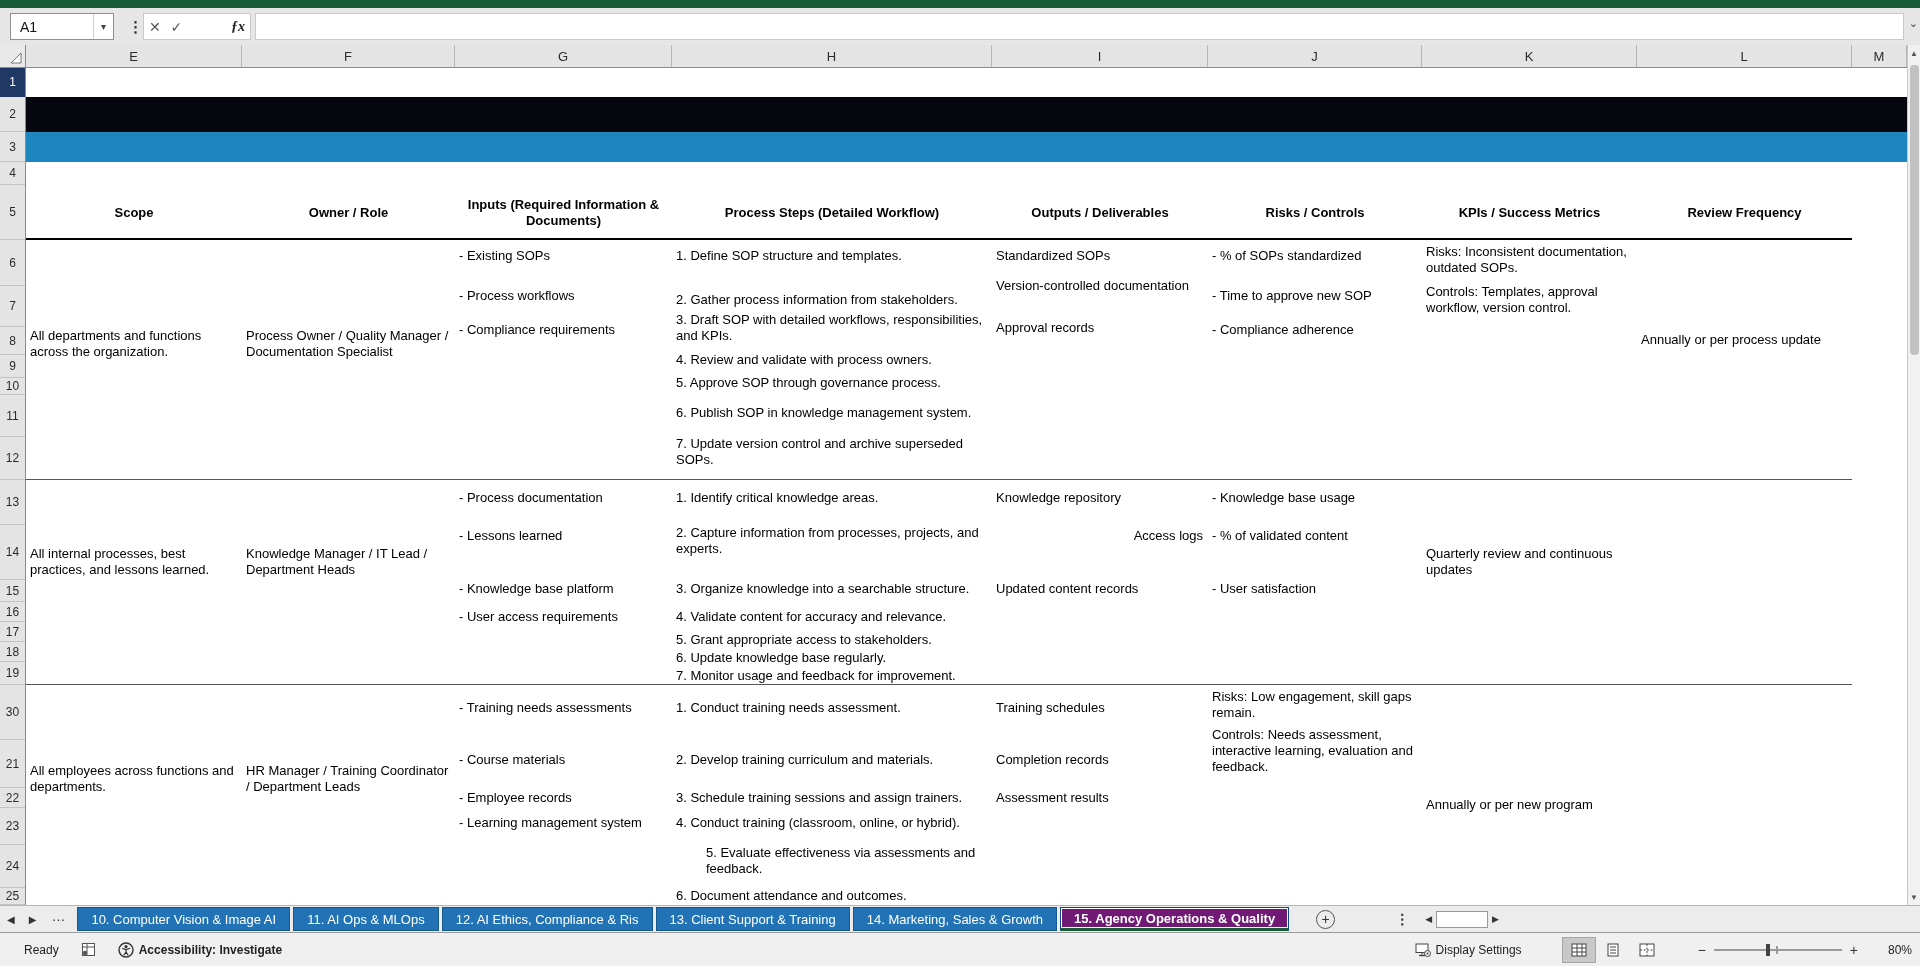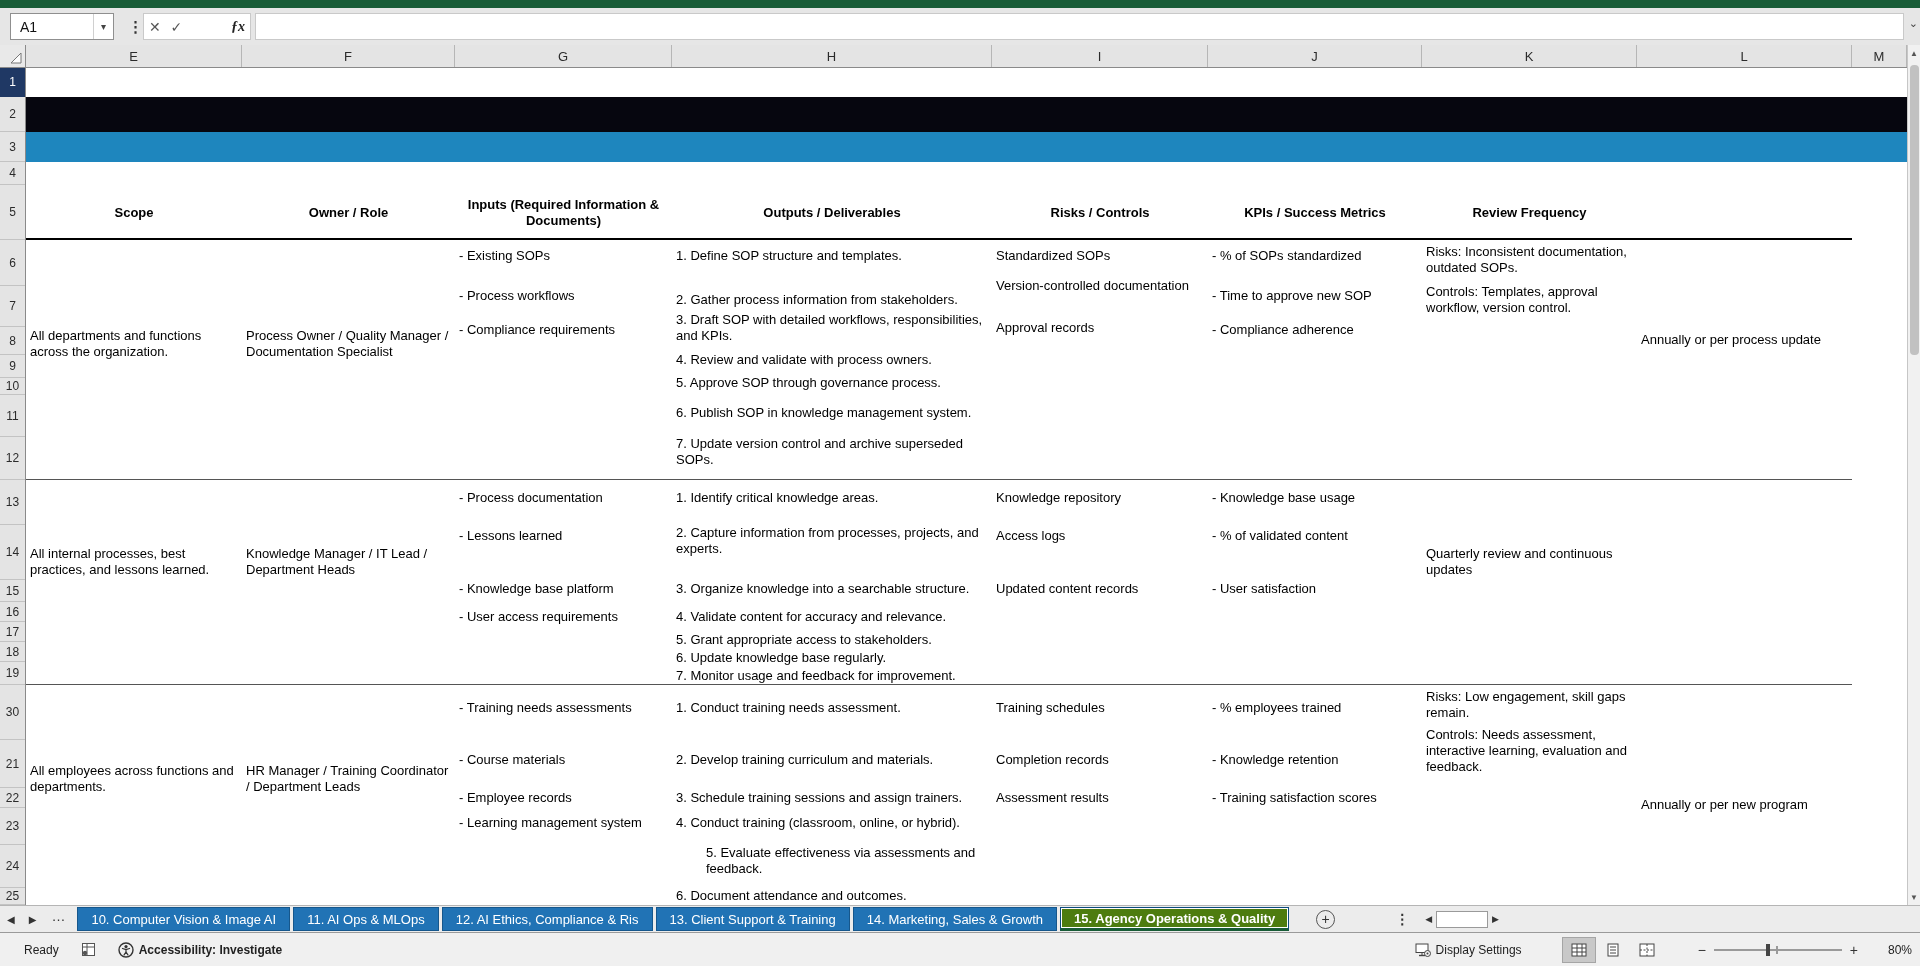--- a/index.html
+++ b/index.html
@@ -59,21 +59,21 @@
 
   
   .tab-bar { position:relative; height:27px; background:#ececec; border-top:1px solid #b5b5b5; display:flex; align-items:center; }
   .tnav { font-size:10px; color:#333; padding:0 7px; }
   .tellipsis { font-size:14px; color:#333; padding:0 8px 6px 8px; }
   .tabs { display:flex; align-items:stretch; height:24px; margin-left:4px; }
   .tab {
     background:#2173b5; color:#fff; font-size:13px; display:flex; align-items:center;
     padding:0 13px; margin-right:3px; border:1px solid #16578c; white-space:nowrap;
   }
-  .tab.active { font-weight:bold; background:#4d7c0f; border:1px solid #0d4b7e; border-bottom:3px solid #185c37; padding-bottom:0; box-shadow:0 0 0 1px #fff inset; }
+  .tab.active { font-weight:bold; background:#701a75; border:1px solid #0d4b7e; border-bottom:3px solid #185c37; padding-bottom:0; box-shadow:0 0 0 1px #fff inset; }
   .add-sheet { width:19px; height:19px; border:1px solid #555; border-radius:50%; display:flex; align-items:center; justify-content:center; font-size:14px; color:#333; margin-left:24px; }
   .tab-kebab { font-size:14px; color:#333; font-weight:bold; margin-left:60px; }
   .hscroll { display:flex; align-items:center; margin-left:12px; }
   .hs-btn { font-size:9px; color:#333; padding:0 4px; }
   .hs-box { width:52px; height:17px; background:#fff; border:1px solid #9a9a9a; }
 
   
   .status-bar { position:relative; height:34px; background:#f0f0f0; border-top:1px solid #9a9a9a; display:flex; align-items:center; font-size:12px; color:#222; }
   .sb-ready { margin-left:24px; }
   .sb-icon { margin-left:22px; display:flex; align-items:center; }
@@ -160,20 +160,21 @@
         </div>
       <div class="cells" id="cells">
           <div class="band" style="height: 29px; background: rgb(255, 255, 255);"></div>
           <div class="band" style="height: 35px; background: rgb(6, 6, 15);"></div>
           <div class="band" style="height: 30px; background: rgb(30, 134, 190);"></div>
           <div class="band" style="height: 23px; background: rgb(255, 255, 255);"></div>
           <div class="hdr-row" style="grid-template-columns: 216px 213px 217px 320px 216px 214px 215px 215px 55px; height: 55px;">
             <div class="hdr-cell">Scope</div>
             <div class="hdr-cell">Owner / Role</div>
             <div class="hdr-cell">Inputs (Required Information &amp; Documents)</div>
+            <div class="hdr-cell">Process Steps (Detailed Workflow)</div>
             <div class="hdr-cell">Outputs / Deliverables</div>
             <div class="hdr-cell">Risks / Controls</div>
             <div class="hdr-cell">KPIs / Success Metrics</div>
             <div class="hdr-cell">Review Frequency</div>
             <div class="hdr-cell"></div>
           </div>
           <div class="block" style="grid-template-columns: 216px 213px 217px 320px 216px 214px 215px 215px 55px; height: 240px;">
             <div class="bcell">
               <div class="item" style="top: 88px;">All departments and functions across the organization.</div>
             </div>
@@ -230,21 +231,21 @@
               <div class="item" style="top: 10px;">1. Identify critical knowledge areas.</div>
               <div class="item" style="top: 45px;">2. Capture information from processes, projects, and experts.</div>
               <div class="item" style="top: 101px;">3. Organize knowledge into a searchable structure.</div>
               <div class="item" style="top: 129px;">4. Validate content for accuracy and relevance.</div>
               <div class="item" style="top: 152px;">5. Grant appropriate access to stakeholders.</div>
               <div class="item" style="top: 170px;">6. Update knowledge base regularly.</div>
               <div class="item" style="top: 188px;">7. Monitor usage and feedback for improvement.</div>
             </div>
             <div class="bcell">
               <div class="item" style="top: 10px;">Knowledge repository</div>
-              <div class="item" style="top: 48px;">Access logs</div>
+              <div class="item" style="top: 48px; text-align: right;">Access logs</div>
               <div class="item" style="top: 101px;">Updated content records</div>
             </div>
             <div class="bcell">
               <div class="item" style="top: 10px;">- Knowledge base usage</div>
               <div class="item" style="top: 48px;">- % of validated content</div>
               <div class="item" style="top: 101px;">- User satisfaction</div>
             </div>
             <div class="bcell">
               <div class="item" style="top: 66px;">Quarterly review and continuous updates</div>
             </div>
@@ -268,25 +269,20 @@
               <div class="item" style="top: 67px;">2. Develop training curriculum and materials.</div>
               <div class="item" style="top: 105px;">3. Schedule training sessions and assign trainers.</div>
               <div class="item" style="top: 130px;">4. Conduct training (classroom, online, or hybrid).</div>
               <div class="item" style="top: 160px; margin-left: 30px;">5. Evaluate effectiveness via assessments and feedback.</div>
               <div class="item" style="top: 203px;">6. Document attendance and outcomes.</div>
             </div>
             <div class="bcell">
               <div class="item" style="top: 15px;">Training schedules</div>
               <div class="item" style="top: 67px;">Completion records</div>
               <div class="item" style="top: 105px;">Assessment results</div>
-            </div>
-            <div class="bcell">
-              <div class="item" style="top: 15px;">- % employees trained</div>
-              <div class="item" style="top: 67px;">- Knowledge retention</div>
-              <div class="item" style="top: 105px;">- Training satisfaction scores</div>
             </div>
             <div class="bcell">
               <div class="item" style="top: 4px;">Risks: Low engagement, skill gaps remain.</div>
               <div class="item" style="top: 42px;">Controls: Needs assessment, interactive learning, evaluation and feedback.</div>
             </div>
             <div class="bcell">
               <div class="item" style="top: 112px;">Annually or per new program</div>
             </div>
             <div class="bcell"></div>
           </div>

